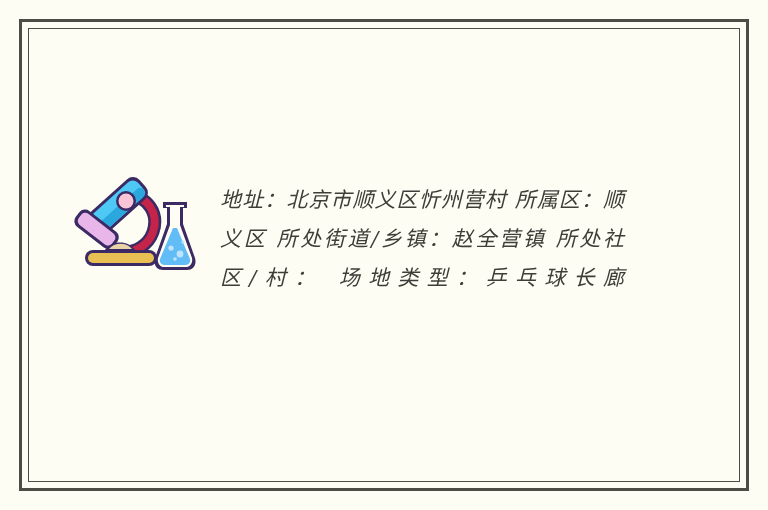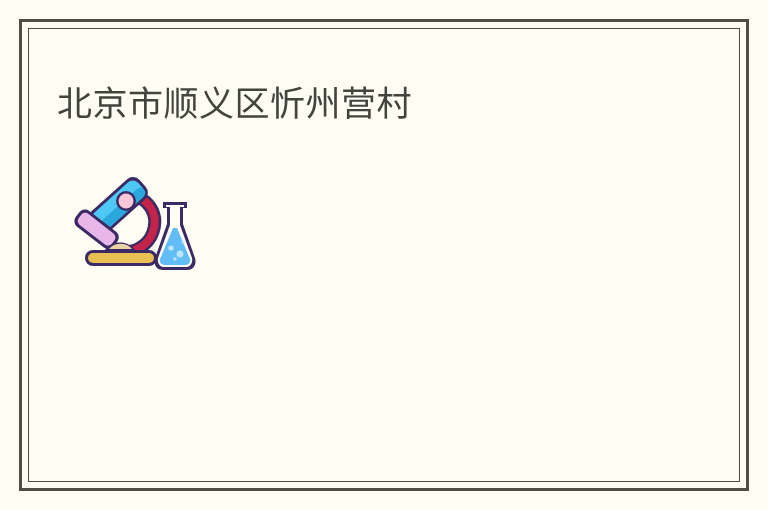--- a/index.html
+++ b/index.html
@@ -105,21 +105,20 @@
   }
 </style>
 </head>
 <body>
 
 <div class="page">
 
   <div class="frame-outer"></div>
   <div class="frame-inner"></div>
 
-  <h1 class="title">北京市顺义区忻州营村</h1>
 
   <div class="content">
 
     <div class="icon-wrap">
       <svg viewBox="0 0 130 120" xmlns="http://www.w3.org/2000/svg">
 
         <path d="M58 28 C 82 30, 92 48, 86 66 C 81 80, 68 86, 58 86" fill="none" stroke="#3b2a63" stroke-width="13" stroke-linecap="round"></path>
         <path d="M58 28 C 82 30, 92 48, 86 66 C 81 80, 68 86, 58 86" fill="none" stroke="#c4234a" stroke-width="8" stroke-linecap="round"></path>
 
         <g transform="rotate(-42 52 42)">
@@ -150,15 +149,16 @@
                  C 93 101, 90 97, 91 92 L 103 59 L 103 41 L 99 41 Z" fill="#fdfdf4"></path>
         <path d="M106 62 L 110 62 L 123 93 C 124 97, 121 99, 118 99
                  L 98 99 C 95 99, 92 97, 93 93 Z" fill="#62bdf6"></path>
         <circle cx="104" cy="82" r="2.6" fill="#bfe4fb"></circle>
         <circle cx="113" cy="88" r="3.4" fill="#bfe4fb"></circle>
         <circle cx="108" cy="93" r="1.8" fill="#bfe4fb"></circle>
         <circle cx="116" cy="76" r="1.6" fill="#bfe4fb"></circle>
       </svg>
     </div>
 
+    <p class="info">地址：北京市顺义区忻州营村 所属区：顺义区 所处街道/乡镇：赵全营镇 所处社区/村： 场地类型：乒乓球长廊</p>
 
   </div>
 </div>
 
 </body></html>

